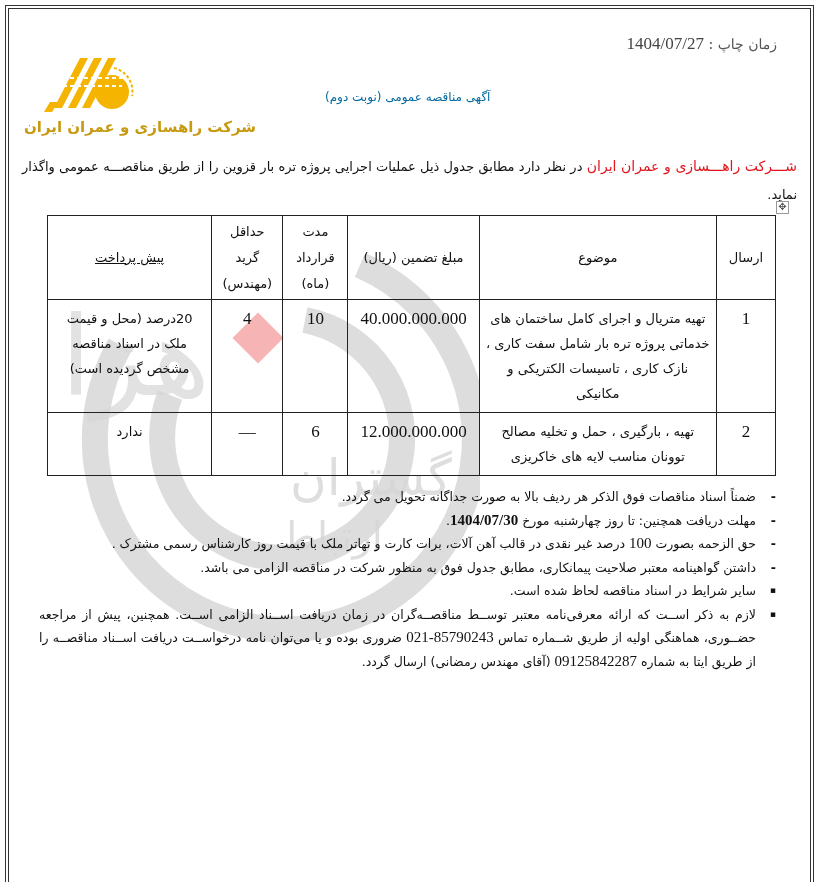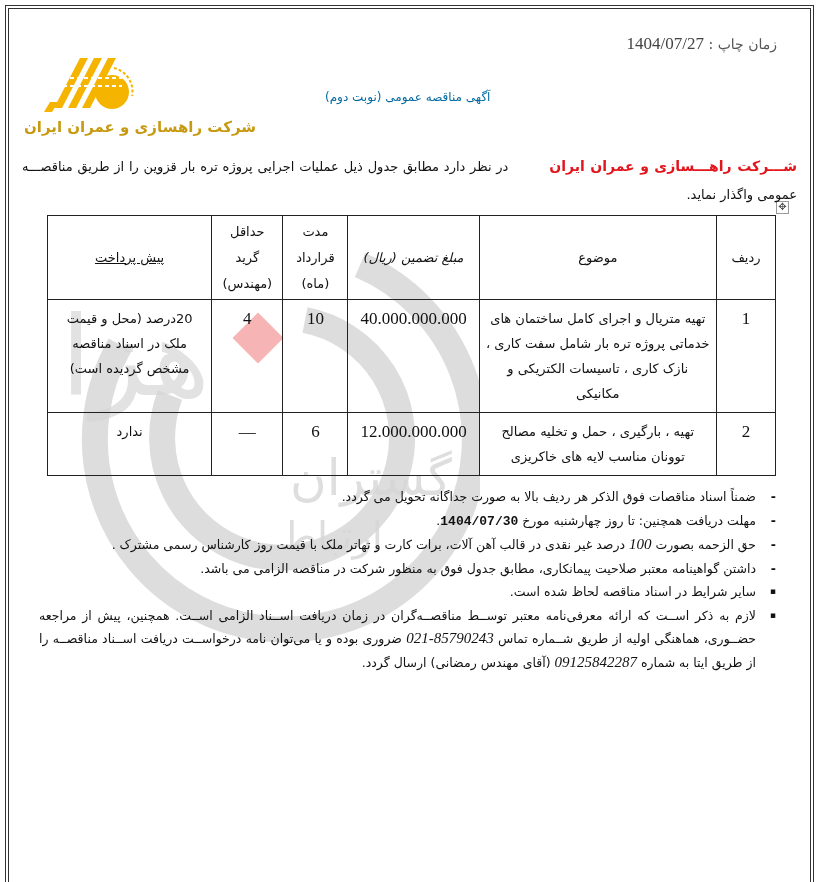--- a/index.html
+++ b/index.html
@@ -9,39 +9,39 @@
              border:4px double #333; box-sizing:border-box; border-bottom:none; }
     .watermark { position:absolute; left:60px; top:225px; width:420px; height:440px; pointer-events:none; z-index:0; }
     .print-time { position:absolute; right:44px; top:34px; font-size:14px; color:#555; direction:rtl;
                   font-family:"DejaVu Serif", serif;margin-left:17px; }
     .print-time .val { font-family:"Liberation Serif", serif; font-size:17px; color:#444; }
     .ad-title { position:absolute; left:325px; top:78px; font-size:12px; color:#0369a1; direction:rtl;margin-top:12px; }
     .logo { position:absolute; left:22px; top:50px; width:220px; height:90px; }
     .logo-text { position:absolute; left:24px; top:118px; font-size:15px; font-weight:bold; color:#c79a12; direction:rtl; white-space:nowrap; }
     .intro { position:absolute; left:22px; right:24px; top:152px; direction:rtl; text-align:justify;
              font-size:13px; line-height:28px; z-index:1; }
-    .intro .company { color:#e3141c; font-weight:bold; font-size:14px;margin-left:36px; }
+    .intro .company { color:#e3141c; font-weight:normal; font-size:14px; }
     .move-handle { position:absolute; left:776px; top:201px; width:11px; height:11px; border:1px solid #999;
                    font-size:10px; line-height:10px; text-align:center; color:#555; background:#fff; }
     table.tender { position:absolute; left:47px; top:215px; width:729px; border-collapse:collapse; direction:rtl;
                    z-index:1; font-size:13px; }
     table.tender td, table.tender th { border:1px solid #222; vertical-align:top; text-align:center;
                    font-weight:normal; padding:6px 6px; line-height:25px; }
     table.tender th { vertical-align:middle; height:83px; padding:0 4px; line-height:26px; }
     .num { font-family:"Liberation Serif", serif; font-size:17px; }
-    .c-row { width:50px; } .c-subj { width:228px; } .c-amt { width:122px;font-style:italic; }
+    .c-row { width:50px; } .c-subj { width:228px; } .c-amt { width:122px; }
     .c-dur { width:56px; } .c-grade { width:62px; } .c-pay { width:155px;text-decoration:underline; }
     td.pay1 { text-align:right; }
     ul.notes { position:absolute; left:24px; right:24px; top:470px; margin:15px; padding:0; list-style:none;
                direction:rtl; font-size:12.5px; z-index:1; }
     ul.notes li { position:relative; padding-right:26px; line-height:23.5px; }
     ul.notes li::before { content:"-"; position:absolute; right:6px; top:0; font-weight:bold; }
     ul.notes li.sq::before { content:"▪"; font-size:9px; right:6px; }
-    ul.notes li .n { font-family:Liberation Mono, monospace; font-size:13px; font-weight:bold; }
-    ul.notes li .nr { font-family:"Liberation Serif", serif; font-size:15px;font-style:italic; }
+    ul.notes li .n { font-family:Liberation Serif, serif; font-size:15px; font-weight:bold; }
+    ul.notes li .nr { font-family:"Liberation Serif", serif; font-size:15px; }
   </style>
 </head>
 <body>
 
 <div class="frame"></div>
 
 <svg class="watermark" viewBox="0 0 420 440">
   <g fill="none" stroke="#d2d2d2" stroke-width="26" opacity="0.75">
     <path d="M 300 40 A 190 190 0 1 1 60 120"></path>
     <path d="M 245 95 A 120 120 0 1 1 110 170"></path>
@@ -77,21 +77,21 @@
 
 <div class="intro">
   <span class="company">شـــرکت راهـــسازی و عمران ایران</span><span> در نظر دارد مطابق جدول ذیل عملیات اجرایی  پروژه تره بار قزوین را از طریق مناقصـــه عمومی واگذار نماید.</span>
 </div>
 
 <div class="move-handle">✥</div>
 
 <table class="tender">
   <thead>
     <tr>
-      <th class="c-row">ردیف</th>
+      <th class="c-row">ارسال</th>
       <th class="c-subj">موضوع</th>
       <th class="c-amt">مبلغ تضمین (ریال)</th>
       <th class="c-dur">
         <div>مدت</div>
         <div>قرارداد</div>
         <div>(ماه)</div>
       </th>
       <th class="c-grade">
         <div>حداقل</div>
         <div>گرید</div>

